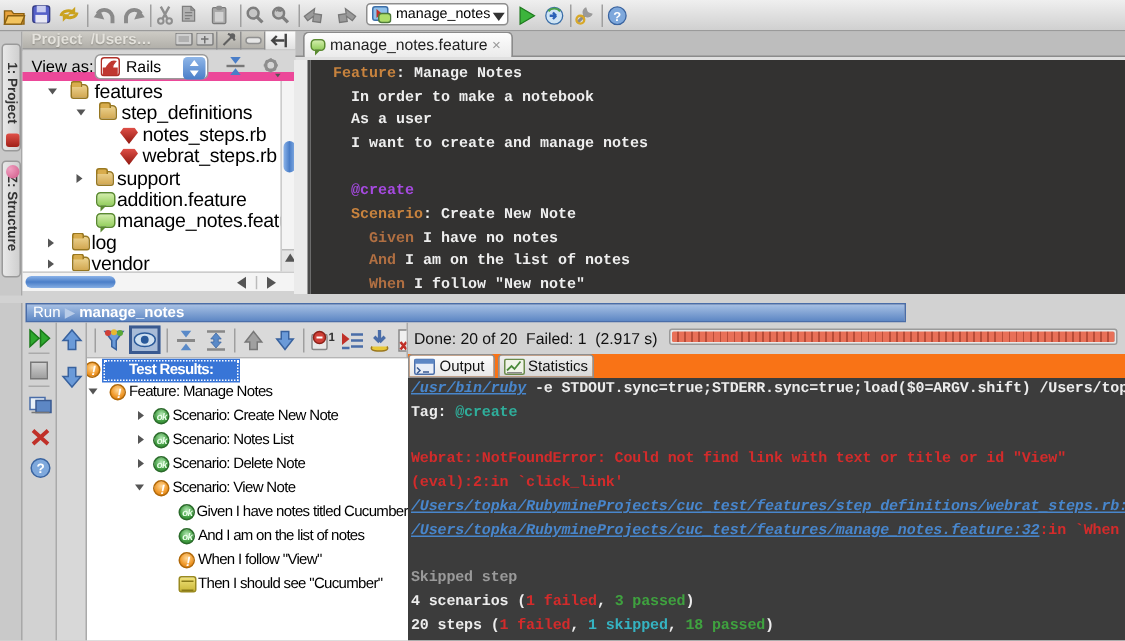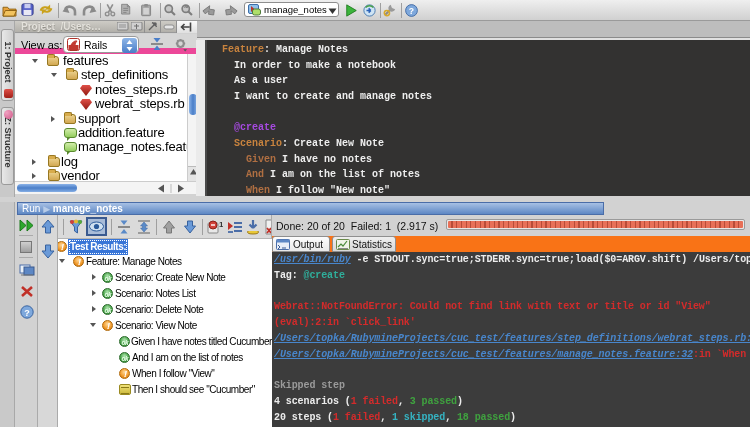--- a/index.html
+++ b/index.html
@@ -262,20 +262,21 @@
 <div class="abs" id="phscroll">
 <div style="position:absolute;left:2px;top:2px;width:60px;height:8px;border-radius:4px;background:linear-gradient(#8ab2e8,#4a7ec8 50%,#85aee4);"></div>
 <svg class="abs" style="left:142px;top:2px" width="30" height="9">
         <path d="M7 0.5 l-6 4 6 4 z" fill="#555"></path>
         <path d="M21 0.5 l6 4 -6 4 z" fill="#555"></path>
         <path d="M14 0 v9" stroke="#bbb"></path>
       </svg>
 </div>
 <div class="abs" id="pbottom"></div>
 <div class="abs" id="tabbar">
+<div class="etab" style="left:5px;width:140px;padding-left:17px;background:linear-gradient(#fdfdfd,#ebebeb);z-index:2;">manage_notes.feature <span style="color:#999;font-size:10px;">×</span><i class="bub" style="left:4px;top:4px;width:10px;height:8px;"></i></div>
 </div>
 <div class="abs" style="left:197px;top:38px;width:553px;height:2px;background:#e0e0e0;"></div>
 <div class="abs" id="editor">
       <div id="ecode"><span class="orn">Feature</span>: Manage Notes
   In order to make a notebook
   As a user
   I want to create and manage notes
 
   <span class="pur">@create</span>
   <span class="orn">Scenario</span>: Create New Note
@@ -362,21 +363,21 @@
 <svg class="abs" style="left:205px;top:4px" width="17" height="16">
         <path d="M3 1 h8 l4 4 v10 h-12 z" fill="#f0f0f0" stroke="#888"></path>
         <path d="M11 1 v4 h4" fill="none" stroke="#888"></path>
         <path d="M4 9 l4 5 M8 9 l-4 5" stroke="#c03028" stroke-width="1.8"></path>
         <path d="M9 11 h6 M9 13 h6" stroke="#4a6da8" stroke-width="1.2"></path>
       </svg>
 </div>
 <div class="abs" id="runtree">
 <div class="rrow" style="top:0px;">
         <i class="warnball" style="left:-2px"></i>
-        <span style="position:absolute;left:10px;background:#3875d7;color:#fff;font-weight:bold;padding:0 2px;outline:1px dotted #fff;outline-offset:-2px;">Test Results:</span>
+        <span style="position:absolute;left:10px;background:#3875d7;color:#fff;font-weight:bold;padding:0 18px;outline:1px dotted #fff;outline-offset:-2px;">Test Results:</span>
       </div>
 <div class="rrow" style="top:15px;">
         <i class="tri down" style="left:1px"></i>
         <i class="warnball" style="left:15px"></i>
         <span style="position:absolute;left:28px">Feature: Manage Notes</span>
       </div>
 <div class="rrow" style="top:31px;">
         <i class="tri" style="left:34px"></i>
         <i class="okball" style="left:44px"></i>
         <span style="position:absolute;left:57px">Scenario: Create New Note</span>

